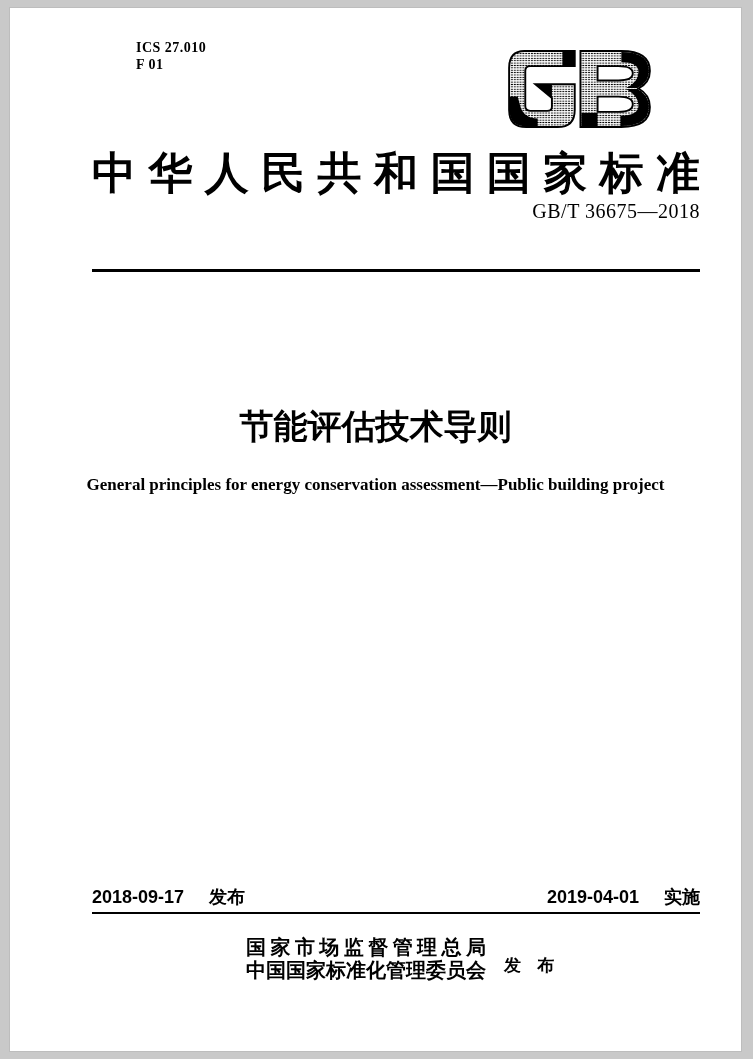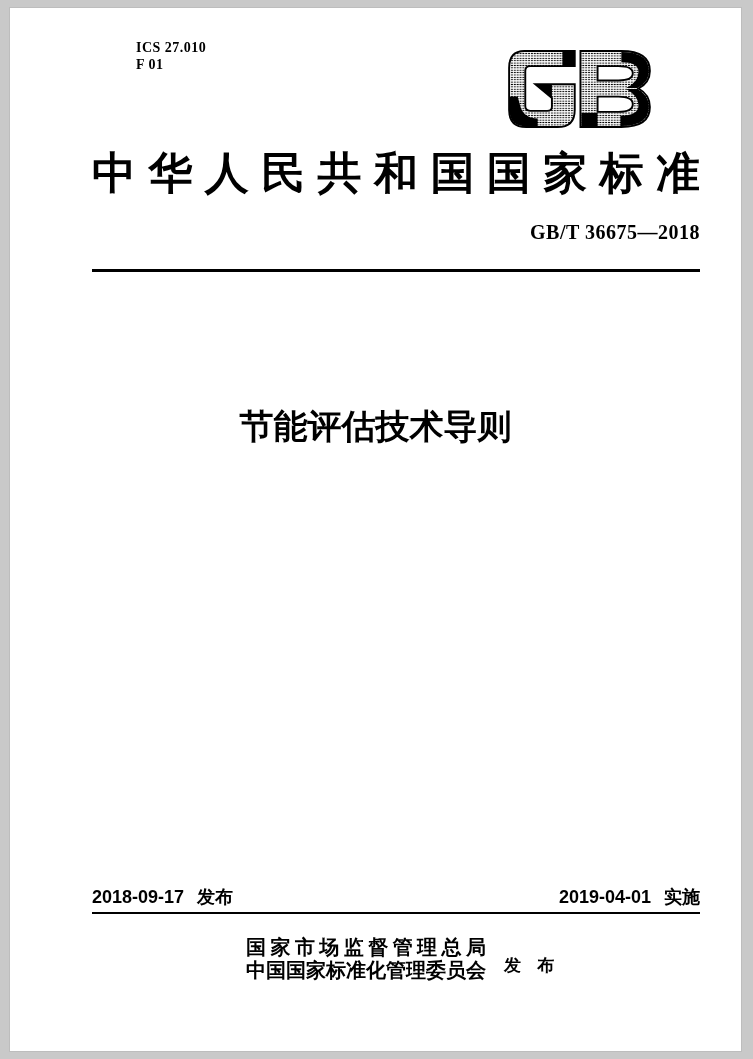--- a/index.html
+++ b/index.html
@@ -28,22 +28,22 @@
   .gb-logo { position: absolute; left: 497px; top: 42px; width: 145px; height: 78px; }
   
   .std-title {
     position: absolute; left: 82px; top: 142px; width: 608px;
     font-size: 44px; font-weight: bold; line-height: 1.08;
     text-align: justify; text-align-last: justify;
     white-space: nowrap;
   }
   
   .std-code {
-    position: absolute; left: 82px; top: 213px; width: 608px;
-    font-size: 20px; font-weight: bold; text-align: right;
+    position: absolute; left: 82px; top: 192px; width: 608px;
+    font-size: 20px; font-weight: normal; text-align: right;
     letter-spacing: 0.5px;
   }
   .rule-top {
     position: absolute; left: 82px; top: 261px; width: 608px; height: 3px;
     background: #000;
   }
   
   .doc-title-cn {
     position: absolute; left: 0; top: 398px; width: 100%;
     display: flex; justify-content: center; gap: 62px;
@@ -56,21 +56,21 @@
     text-align: center;
     font-size: 17px; font-weight: bold;
   }
   
   .dates-row {
     position: absolute; left: 82px; top: 878px; width: 608px;
     display: flex; justify-content: space-between;
     font-family: "Liberation Sans", "DejaVu Sans", sans-serif;
     font-size: 18px; font-weight: bold; line-height: 22px;
   }
-  .date-group { display: flex; gap: 13px; align-items: baseline; }
+  .date-group { display: flex; gap: 25px; align-items: baseline; }
   .rule-bottom {
     position: absolute; left: 82px; top: 904px; width: 608px; height: 2px;
     background: #000;
   }
   
   .pub-names {
     position: absolute; left: 236px; top: 928px; width: 240px;
     font-size: 20px; font-weight: bold; line-height: 23px;
     white-space: nowrap;
   }
@@ -119,20 +119,21 @@
   <div class="std-title">中华人民共和国国家标准</div>
 
   <div class="std-code">GB/T 36675—2018</div>
 
   <div class="rule-top"></div>
 
   <div class="doc-title-cn">
     <span>节能评估技术导则</span>
   </div>
 
+  <div class="doc-title-en">General principles for energy conservation assessment—Public building project</div>
 
   <div class="dates-row">
     <div class="date-group">
       <span>2018-09-17</span>
       <span>发布</span>
     </div>
     <div class="date-group">
       <span>2019-04-01</span>
       <span>实施</span>
     </div>

